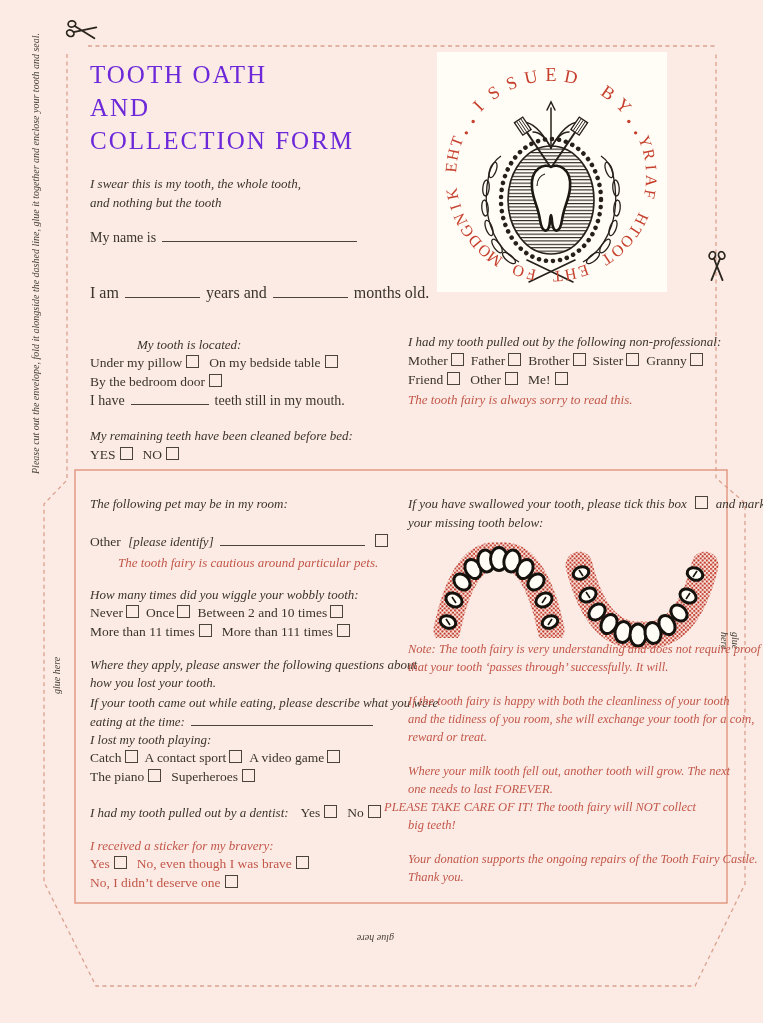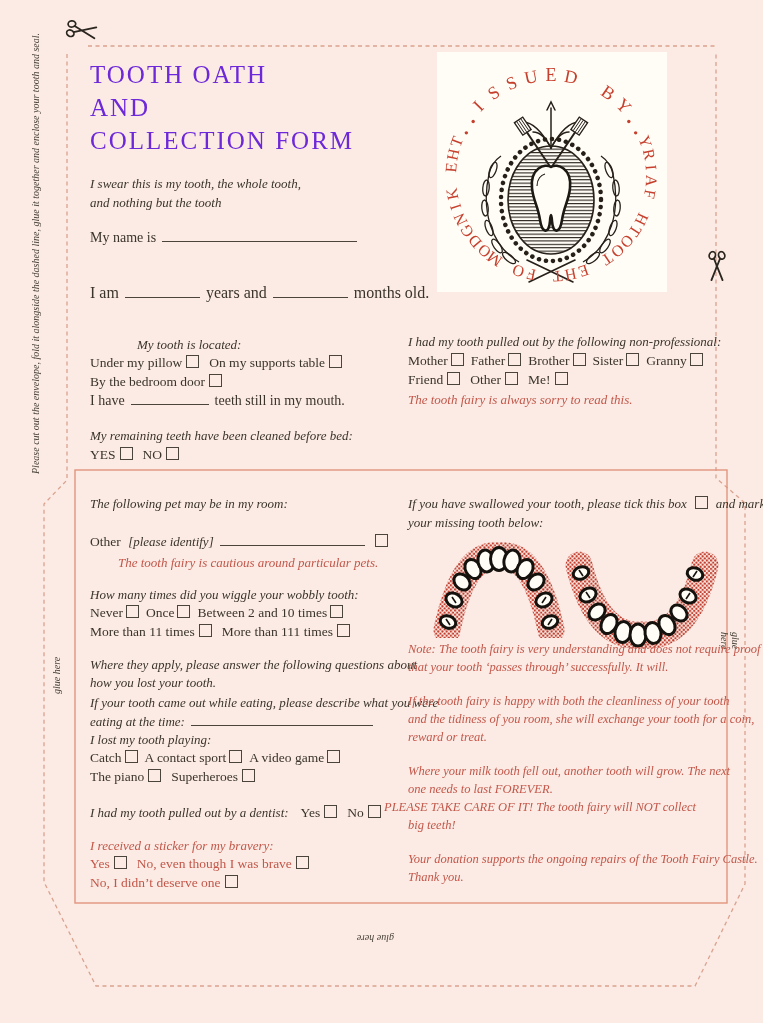--- a/index.html
+++ b/index.html
@@ -67,21 +67,21 @@
 
   <div class="line ro" style="left:90px;top:229px;font-size:14px;">
     <span>My name is</span><span class="ul" style="width:195px;"></span>
   </div>
   <div class="line ro" style="left:90px;top:284px;font-size:16px;">
     <span>I am</span><span class="ul" style="width:75px;"></span><span>years and</span><span class="ul" style="width:75px;"></span><span>months old.</span>
   </div>
 
   <div class="line it" style="left:90px;top:337px;margin-left:47px;">My tooth is located:</div>
   <div class="line ro" style="left:90px;top:355px;">
-    <span>Under my pillow</span><span class="cb"></span><span>On my supports table</span><span class="cb end"></span>
+    <span>Under my pillow</span><span class="cb"></span><span>On my bedside table</span><span class="cb end"></span>
   </div>
   <div class="line ro" style="left:90px;top:374px;">
     <span>By the bedroom door</span><span class="cb end"></span>
   </div>
   <div class="line ro" style="left:90px;top:392px;font-size:14px;">
     <span>I have</span><span class="ul" style="width:78px;"></span><span>teeth still in my mouth.</span>
   </div>
 
   <div class="line it" style="left:90px;top:428px;">My remaining teeth have been cleaned before bed:</div>
   <div class="line ro" style="left:90px;top:447px;">

